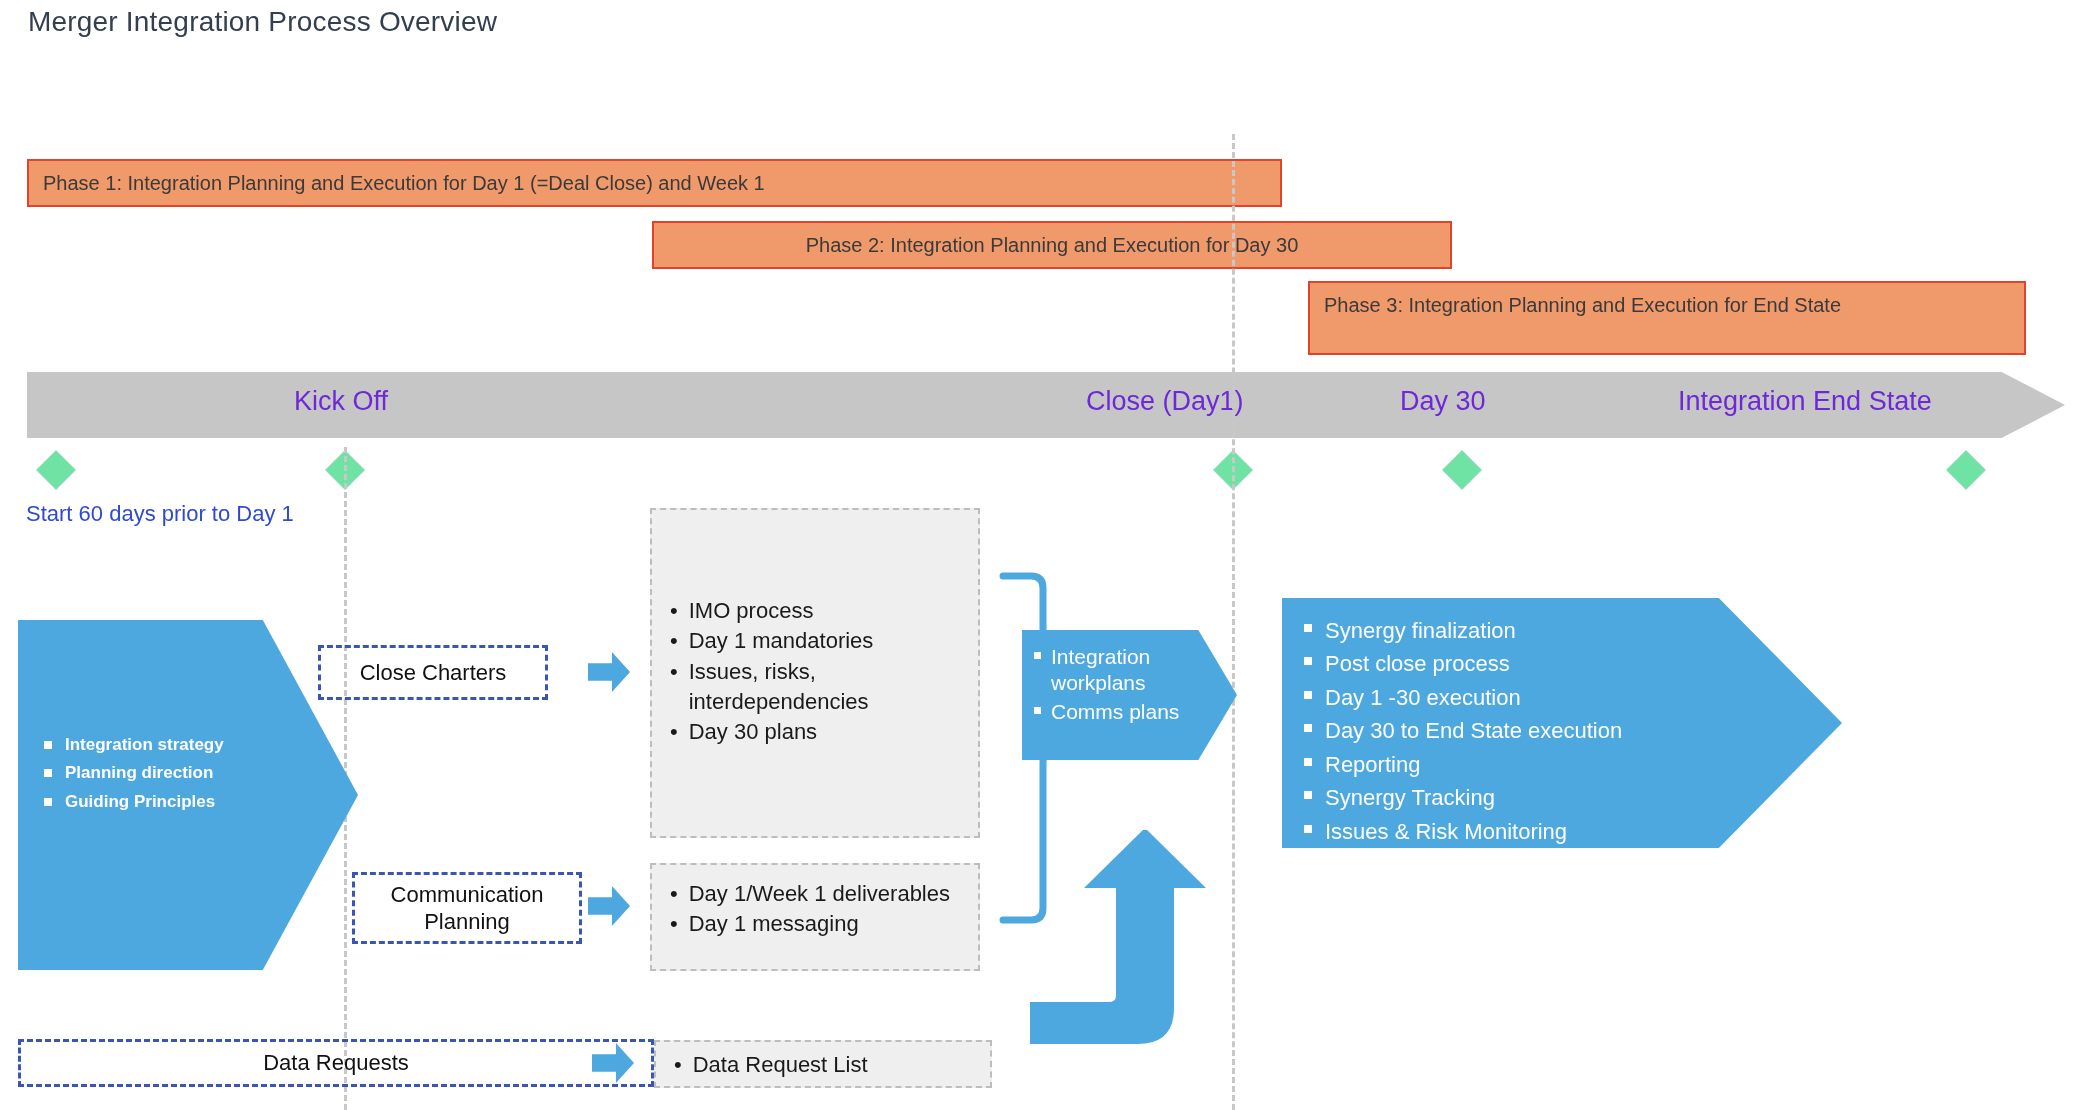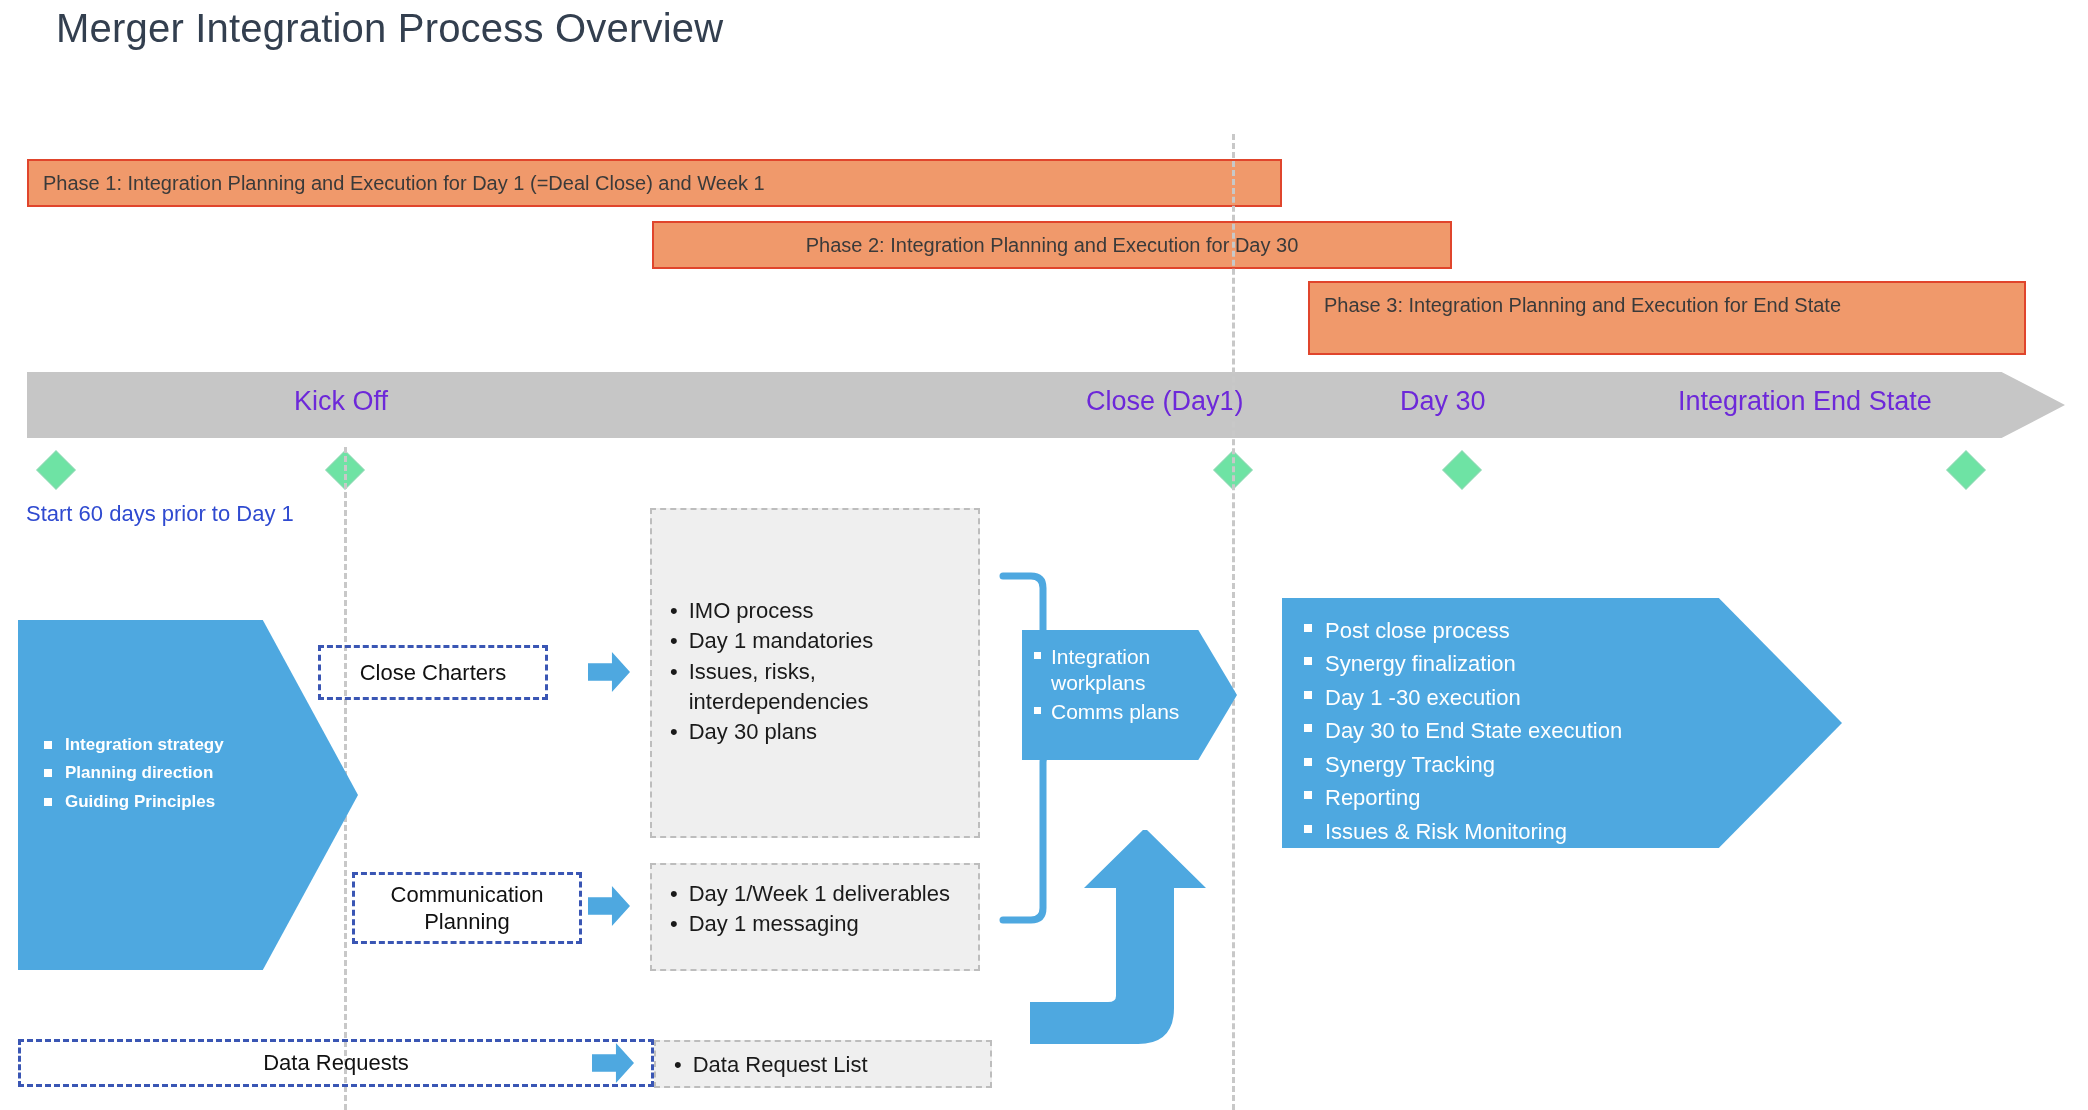--- a/index.html
+++ b/index.html
@@ -1,22 +1,22 @@
 <!DOCTYPE html>
 <html><head>
 <meta charset="utf-8">
 <style>
   html,body{margin:0;padding:0;background:#ffffff;}
   body{width:2088px;height:1110px;position:relative;overflow:hidden;
        font-family:"Liberation Sans","DejaVu Sans",sans-serif;}
   .abs{position:absolute;box-sizing:border-box;}
 
   
-  #page-title{left:28px;top:6px;font-size:40px;color:#333f4f;letter-spacing:.2px;
-              font-weight:400;white-space:nowrap;margin-left:28px;}
+  #page-title{left:28px;top:6px;font-size:28px;color:#333f4f;letter-spacing:.2px;
+              font-weight:400;white-space:nowrap;}
 
   
   .phase-bar{background:#F0996B;border:2px solid #E0452C;color:#3a3a3a;
              font-size:20px;line-height:1.3;padding:9px 14px;}
   #phase-1{left:27px;top:159px;width:1255px;height:48px;}
   #phase-2{left:652px;top:221px;width:800px;height:48px;text-align:center;}
   #phase-3{left:1288px;top:281px;width:718px;height:74px;margin-left:20px;}
   .tl-label{color:#6d28d9;font-size:27px;white-space:nowrap;top:386px;}
   #tl-kickoff{left:294px;}
   #tl-close{left:1086px;}
@@ -215,40 +215,40 @@
 </div>
 
 <svg class="abs" id="bent-arrow-svg" viewBox="0 0 220 280">
   <path d="M10 214 H118 Q154 214 154 178 V58 H186 L125 -2 L64 58 H96 V166 Q96 172 88 172 H10 Z" fill="#4EA8E0"></path>
 </svg>
 
 <div class="abs pentagon" id="right-pentagon">
   <div class="plist">
     <div class="sqb">
         <span class="mk"></span>
+        <span>Synergy finalization</span>
+      </div>
+    <div class="sqb">
+        <span class="mk"></span>
         <span>Post close process</span>
       </div>
     <div class="sqb">
         <span class="mk"></span>
-        <span>Synergy finalization</span>
-      </div>
-    <div class="sqb">
-        <span class="mk"></span>
         <span>Day 1 -30 execution</span>
       </div>
     <div class="sqb">
         <span class="mk"></span>
         <span>Day 30 to End State execution</span>
       </div>
     <div class="sqb">
         <span class="mk"></span>
+        <span>Reporting</span>
+      </div>
+    <div class="sqb">
+        <span class="mk"></span>
         <span>Synergy Tracking</span>
       </div>
     <div class="sqb">
         <span class="mk"></span>
-        <span>Reporting</span>
-      </div>
-    <div class="sqb">
-        <span class="mk"></span>
         <span>Issues &amp; Risk Monitoring</span>
       </div>
   </div>
 </div>
 
 </body></html>

